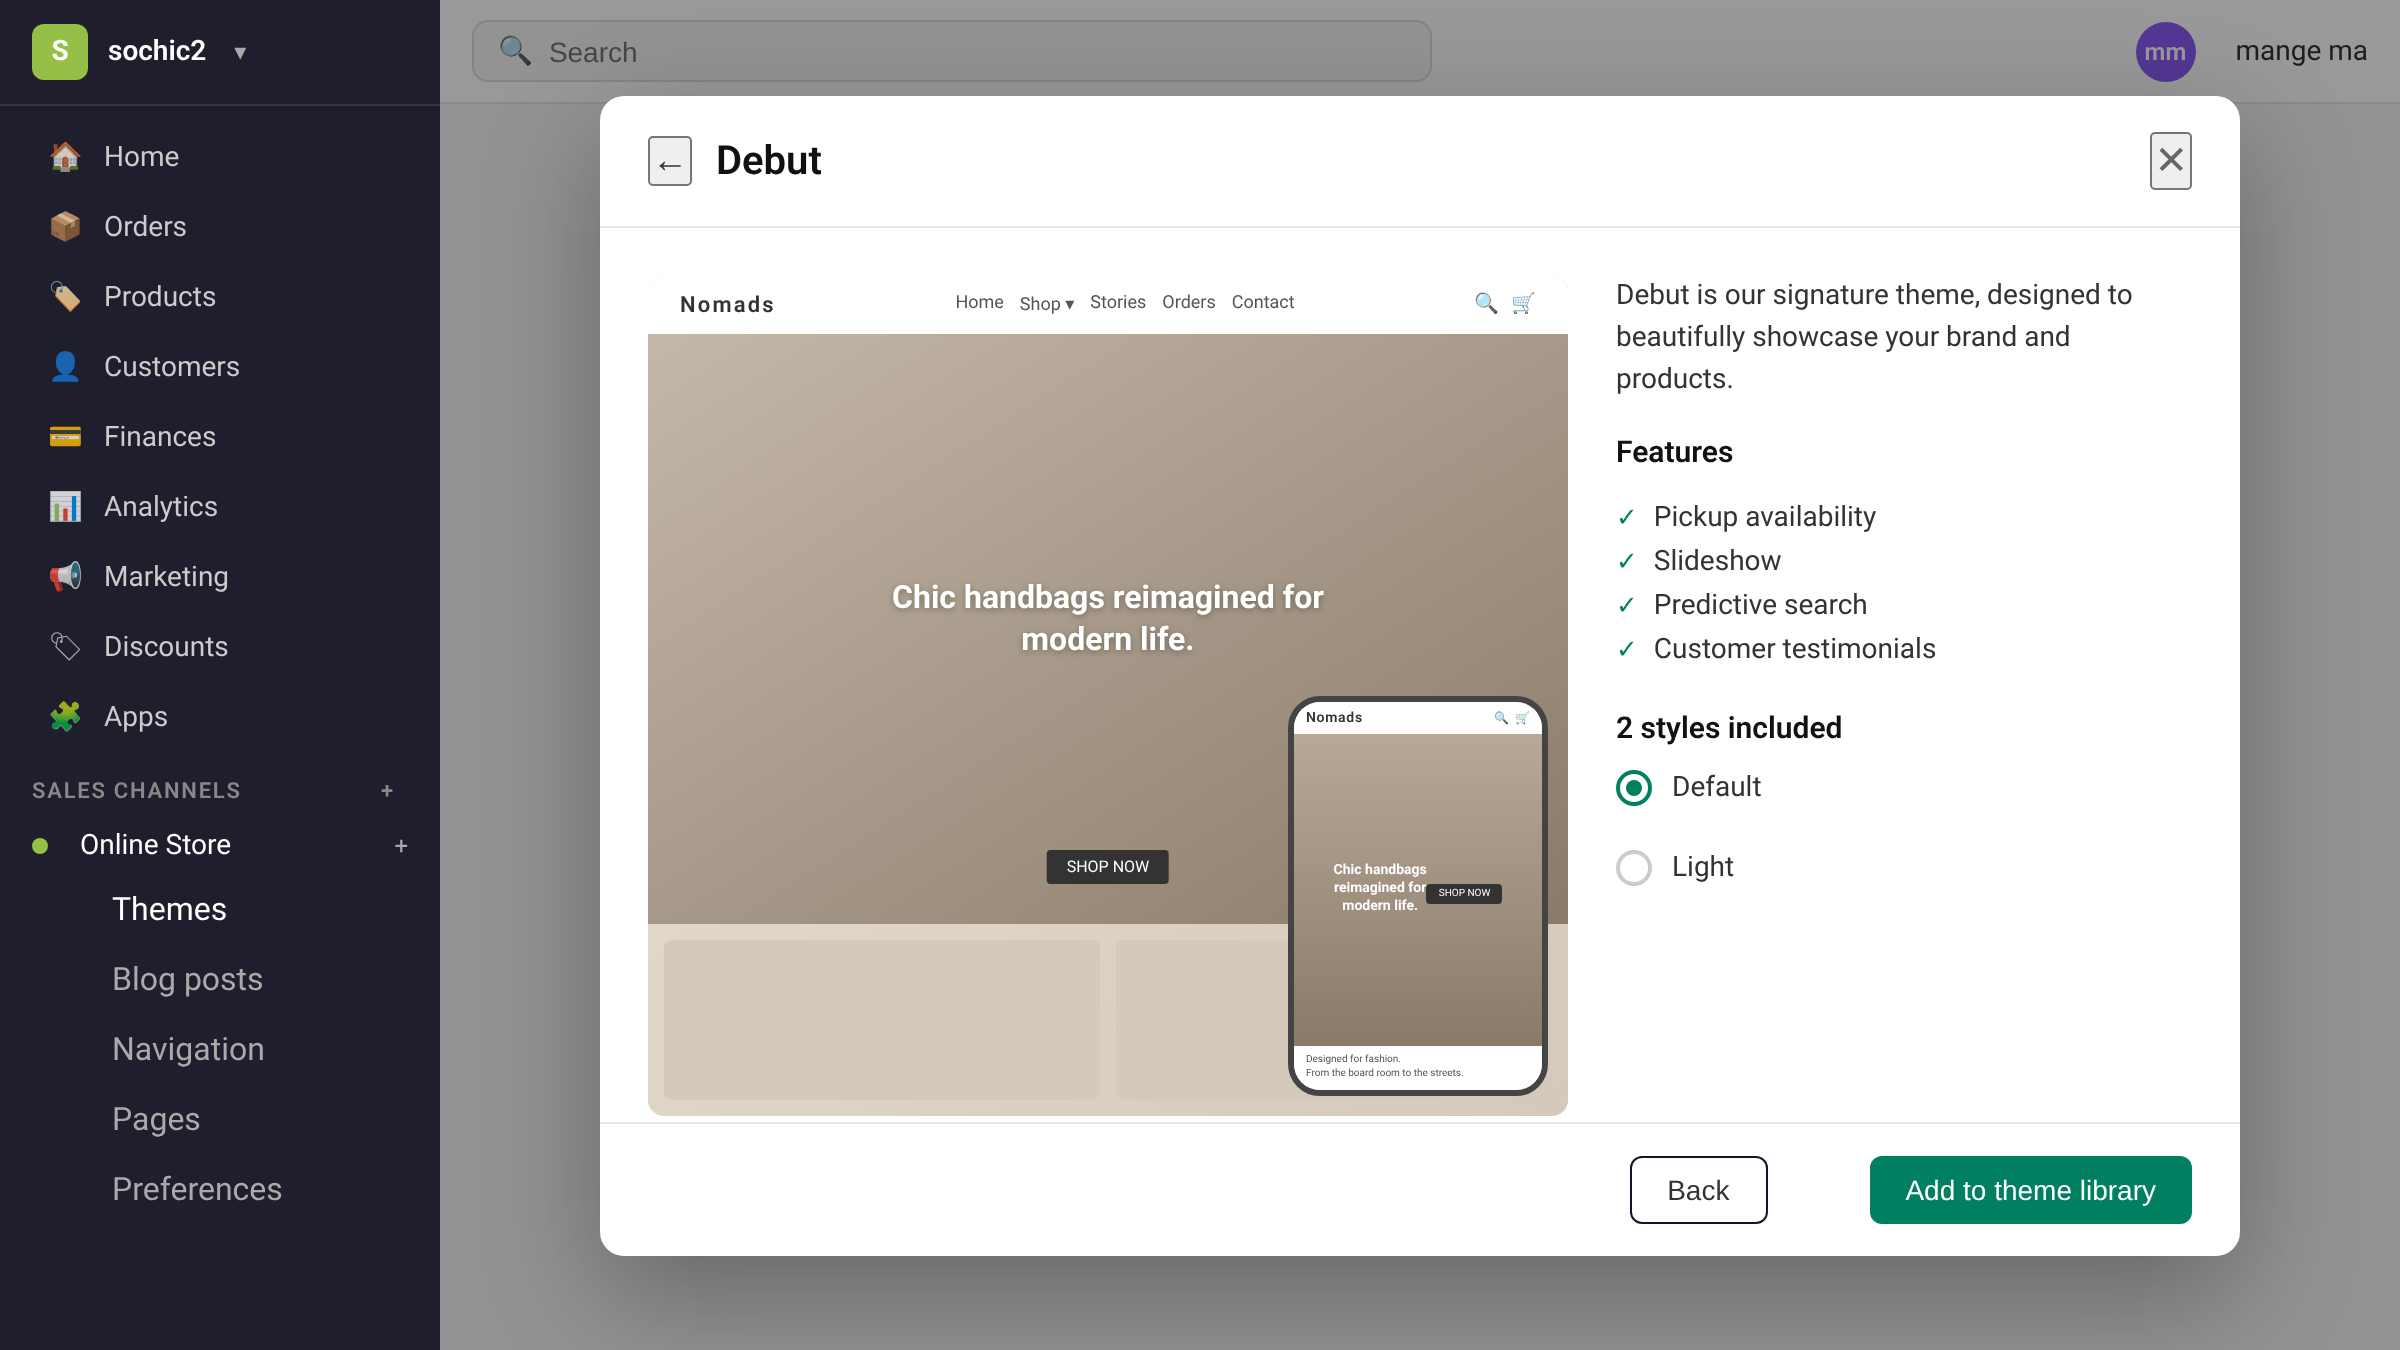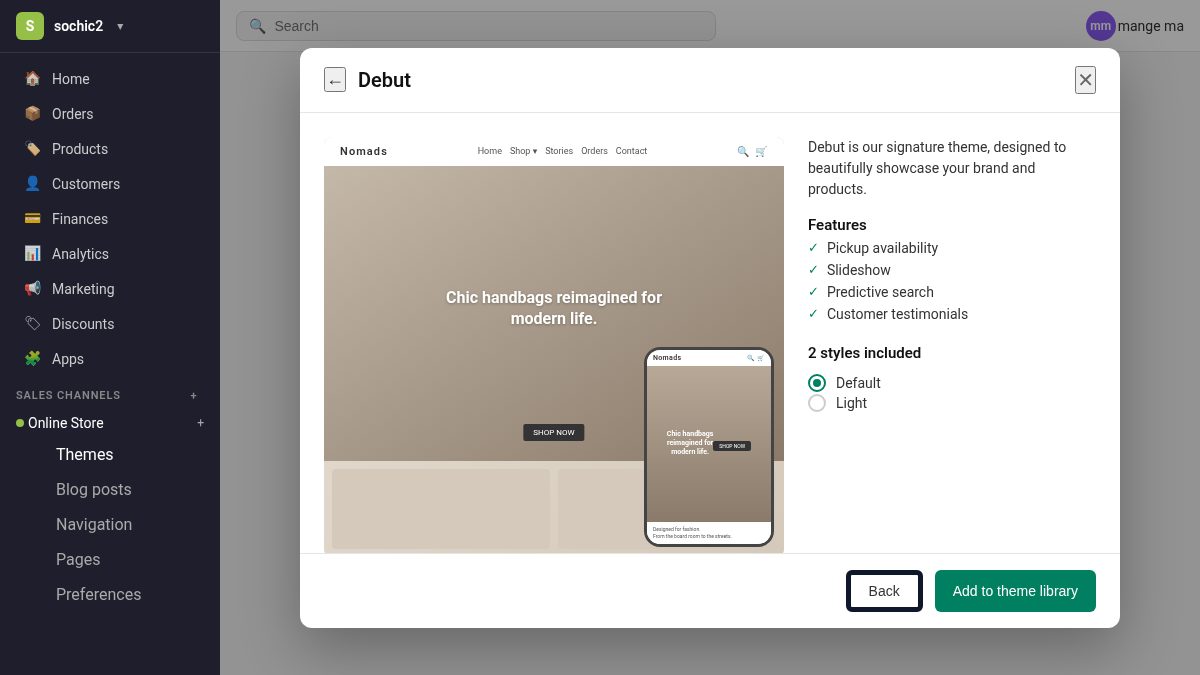--- a/index.html
+++ b/index.html
@@ -44,41 +44,41 @@
     .sales-channels-header {
       display: flex; align-items: center; justify-content: space-between;
       padding: 8px 16px 4px;
     }
     .sales-channels-header span { color: #888; font-size: 11px; font-weight: 600; text-transform: uppercase; letter-spacing: 0.08em; }
     .add-btn { color: #ccc; font-size: 18px; cursor: pointer; width: 20px; height: 20px; display: flex; align-items: center; justify-content: center; }
     .online-store-row {
       display: flex; align-items: center; justify-content: space-between;
       padding: 6px 16px; cursor: pointer;
     }
-    .online-store-left { display: flex; align-items: center; gap: 4px; color: #fff; font-size: 14px; }
+    .online-store-left { display: flex; align-items: center; gap: 16px; color: #fff; font-size: 14px; }
     .online-store-dot { width: 8px; height: 8px; background: #96bf48; border-radius: 50%; }
 
     
     .main { flex: 1; background: #f6f6f7; position: relative; overflow: hidden; }
 
     
     .topbar {
       position: absolute; top: 0; left: 0; right: 0; height: 52px;
       background: #fff; border-bottom: 1px solid #e5e5e5;
       display: flex; align-items: center; padding: 0 16px; gap: 12px;
       z-index: 1;
     }
     .search-bar {
       flex: 1; max-width: 480px; display: flex; align-items: center;
       background: #f6f6f7; border: 1px solid #ddd; border-radius: 8px;
       padding: 6px 12px; gap: 8px;
     }
     .search-icon { color: #999; font-size: 14px; }
     .search-input { border: none; background: transparent; outline: none; font-size: 14px; color: #333; flex: 1; }
-    .topbar-right { margin-left: auto; display: flex; align-items: center; gap: 2px; }
+    .topbar-right { margin-left: auto; display: flex; align-items: center; gap: 20px; }
     .avatar { width: 30px; height: 30px; background: #8b5cf6; border-radius: 50%; display: flex; align-items: center; justify-content: center; color: #fff; font-size: 12px; font-weight: 600; }
     .user-name { font-size: 14px; color: #333; }
 
     
     .modal-backdrop {
       position: absolute; top: 0; left: 0; right: 0; bottom: 0;
       background: rgba(0,0,0,0.4);
       display: flex; align-items: center; justify-content: center;
       z-index: 100;
     }
@@ -170,48 +170,48 @@
     .phone-shop-btn {
       background: #333; color: #fff; font-size: 5px; padding: 2px 6px;
       border-radius: 2px; margin-top: 4px;
     }
     .phone-desc { background: #fff; padding: 4px 6px; font-size: 5px; color: #555; line-height: 1.4; }
 
     
     .theme-info { flex: 1; display: flex; flex-direction: column; gap: 16px; }
     .theme-description { font-size: 14px; color: #333; line-height: 1.5; }
     .features-section {}
-    .features-title { font-size: 15px; font-weight: 600; color: #111; margin-bottom: 6px; }
+    .features-title { font-size: 15px; font-weight: 600; color: #111; margin-bottom: 16px; }
     .feature-item { display: flex; align-items: center; gap: 8px; font-size: 14px; color: #333; margin-bottom: 6px; }
     .check-icon { color: #008060; font-size: 13px; }
     .styles-section {}
     .styles-title { font-size: 15px; font-weight: 600; color: #111; margin-bottom: 12px; }
-    .radio-group { display: flex; flex-direction: column; gap: 2px; }
+    .radio-group { display: flex; flex-direction: column; gap: 22px; }
     .radio-item { display: flex; align-items: center; gap: 10px; font-size: 14px; color: #333; cursor: pointer; }
     .radio-circle {
       width: 18px; height: 18px; border-radius: 50%; border: 2px solid #ccc;
       display: flex; align-items: center; justify-content: center; flex-shrink: 0;
     }
     .radio-circle.selected { border-color: #008060; }
     .radio-dot { width: 8px; height: 8px; border-radius: 50%; background: #008060; }
 
     
     .modal-footer {
       padding: 16px 24px; border-top: 1px solid #e5e5e5;
       display: flex; justify-content: flex-end; gap: 12px; flex-shrink: 0;
     }
     .btn-back {
-      padding: 8px 18px; border: 5px solid #0f172a; border-radius: 6px;
+      padding: 8px 18px; border: 1px solid #0f172a; border-radius: 6px;
       background: #fff; color: #333; font-size: 14px; cursor: pointer;
       font-weight: 500;
     }
     .btn-add {
       padding: 8px 18px; border-radius: 6px;
       background: #008060; color: #fff; font-size: 14px; cursor: pointer;
-      font-weight: 500; border: none;
+      font-weight: 500; border: none; margin-left: 39px;
     }
   </style>
 </head>
 <body>
 
 <div class="sidebar">
   <div class="sidebar-header">
     <div class="shopify-logo">S</div>
     <span class="store-name">sochic2</span>
     <span style="color:#aaa; margin-left:4px; font-size:12px;">▾</span>

